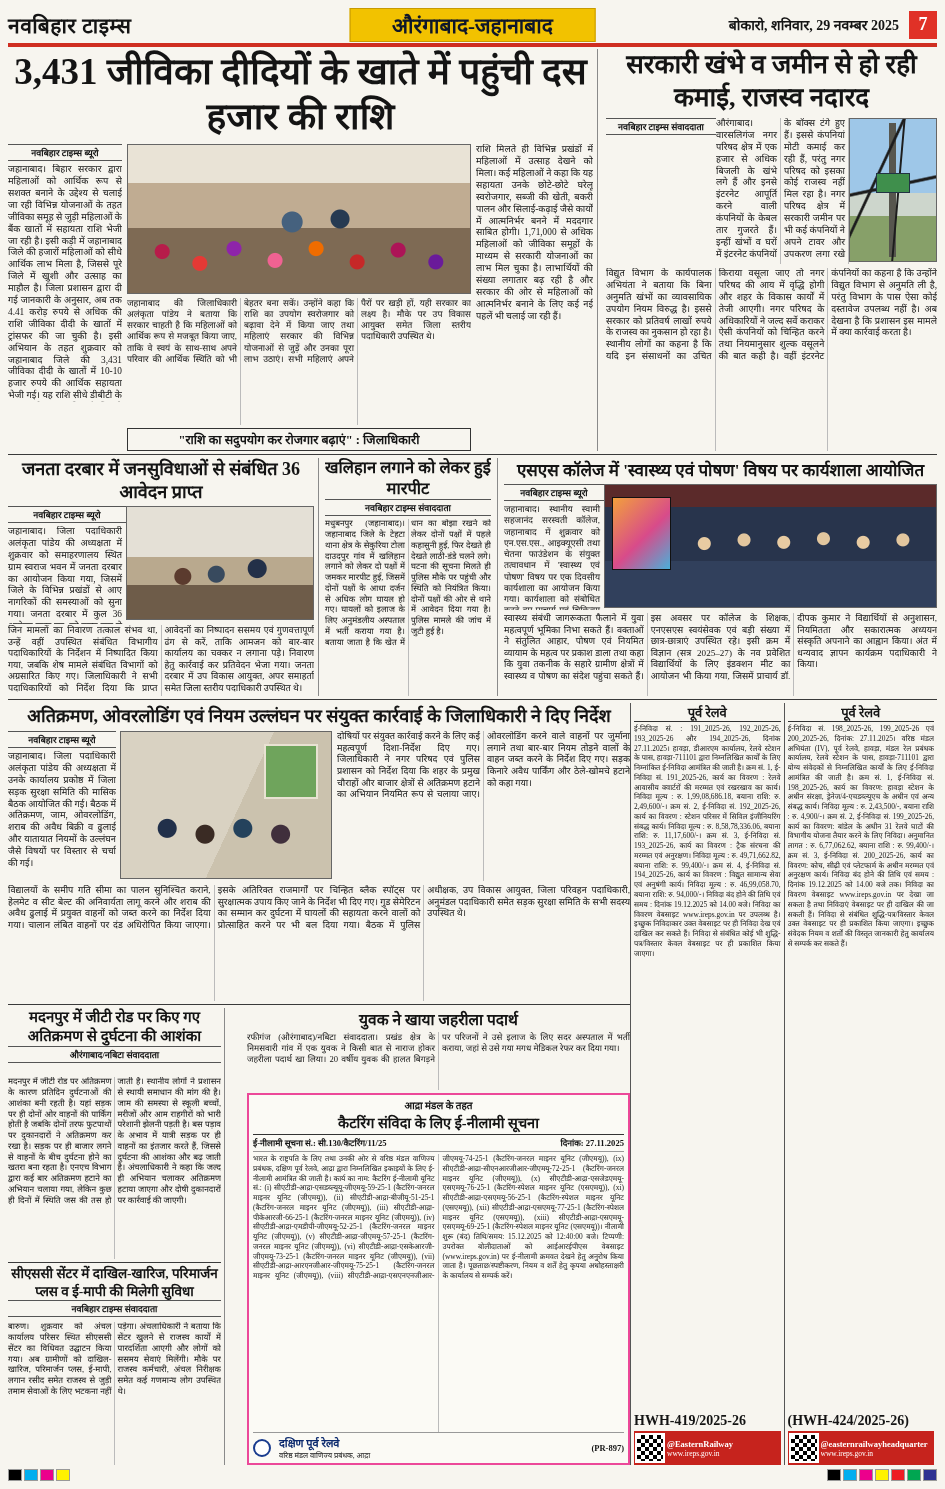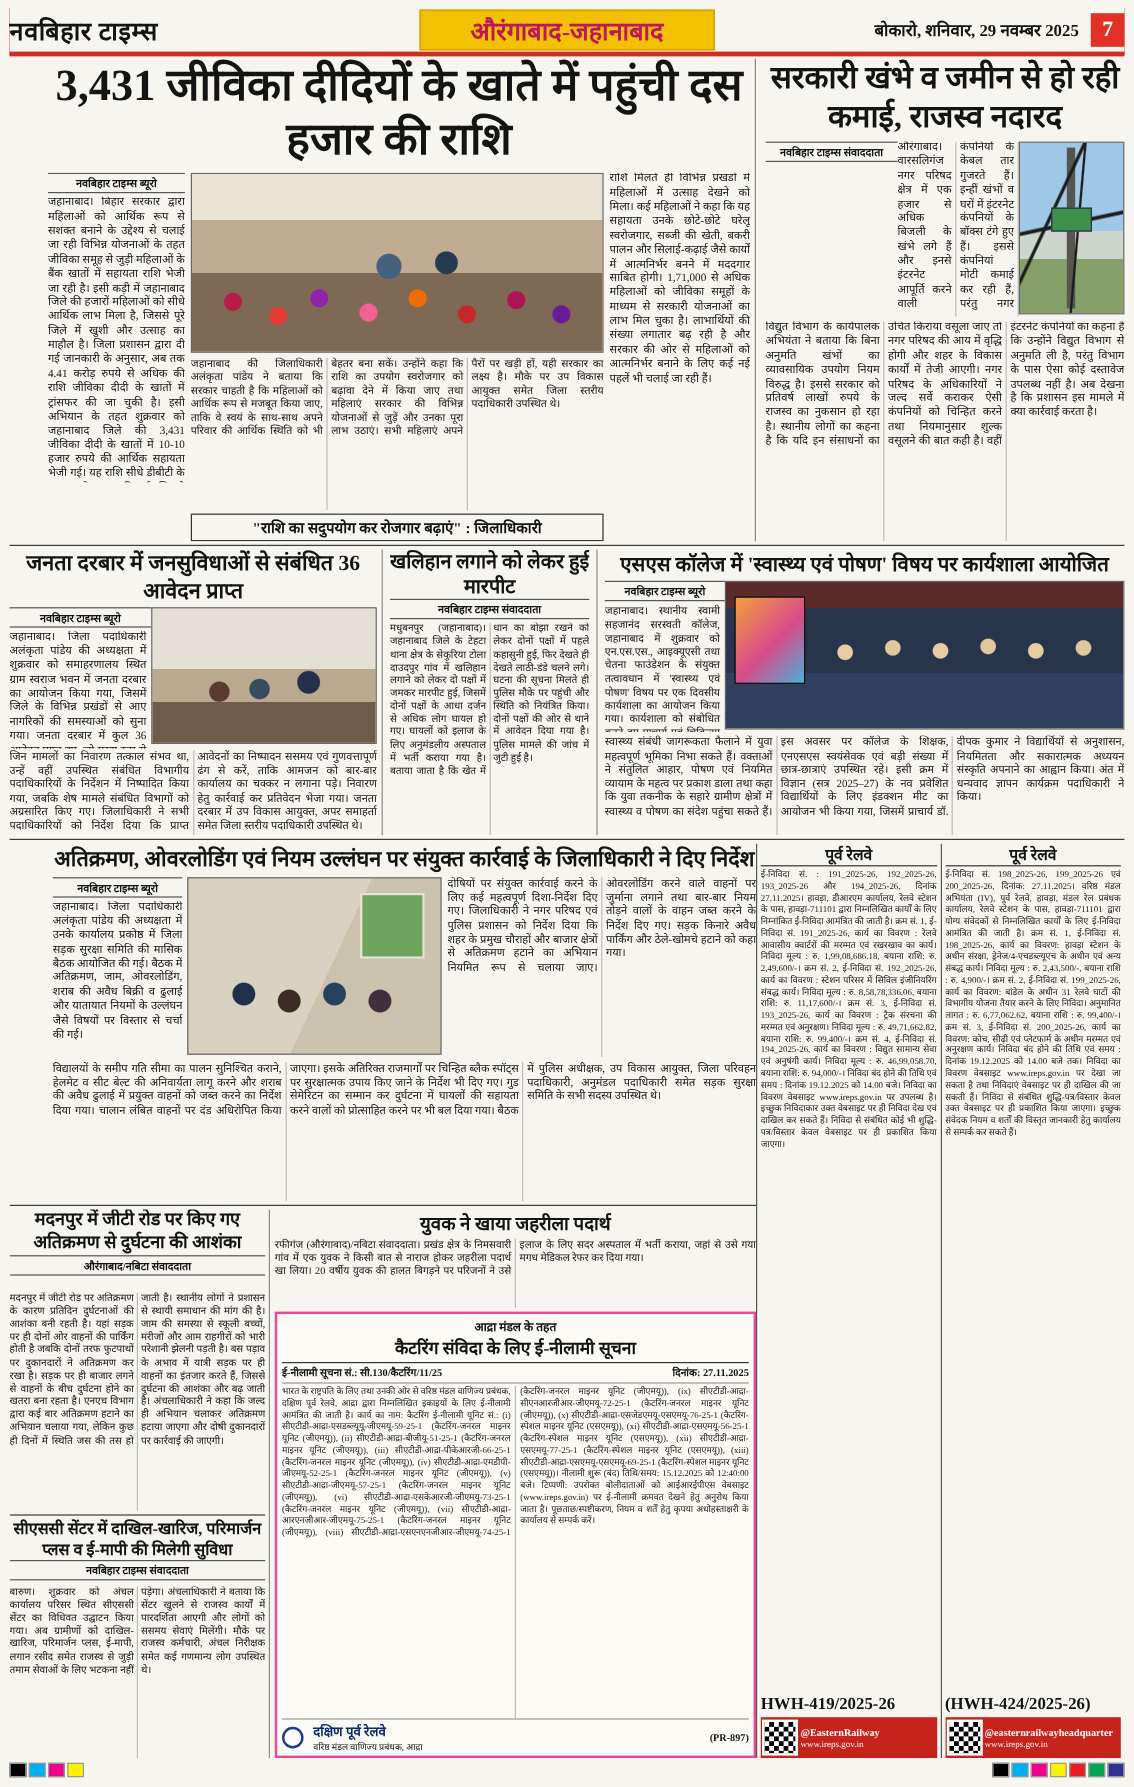--- a/index.html
+++ b/index.html
@@ -3,35 +3,35 @@
 <meta charset="utf-8">
 <style>
   *{margin:0;padding:0;box-sizing:border-box;}
   html,body{width:945px;height:1489px;}
   body{background:#f7f5ef;color:#141414;font-family:"Liberation Serif","DejaVu Sans",serif;overflow:hidden;}
   .page{position:absolute;inset:0;padding:6px 8px;display:flex;flex-direction:column;}
 
   
   .header{position:relative;height:40px;display:flex;align-items:center;border-bottom:3px solid #cf2e21;box-shadow:0 1px 0 #cf2e21;}
   .masthead{font-size:21px;font-weight:800;letter-spacing:.5px;}
-  .edition{position:absolute;left:50%;transform:translateX(-50%);background:#f2c200;color:#be185d;font-weight:800;font-size:21px;padding:2px 42px;border:1px solid #c79a00;}
+  .edition{position:absolute;left:50%;transform:translateX(-50%);background:#f2c200;color:#0f172a;font-weight:800;font-size:21px;padding:2px 42px;border:1px solid #c79a00;}
   .hdate{margin-left:auto;font-size:14px;font-weight:700;padding-right:10px;}
   .pnum{width:28px;height:28px;background:#e03127;color:#fff;font-weight:800;font-size:18px;display:flex;align-items:center;justify-content:center;}
 
   
   .hrule{border-top:1.5px solid #3a3a3a;margin:3px 0;}
   .vrule{width:1px;background:#8a8a8a;margin:0 4px;}
   .byline{font-weight:700;text-align:center;font-size:9px;border-top:1px solid #555;border-bottom:1px solid #555;padding:1px 0;margin-bottom:3px;white-space:nowrap;overflow:hidden;}
   .body-txt{font-size:9.3px;line-height:1.28;text-align:justify;overflow:hidden;}
   .tiny-txt{font-size:7.4px;line-height:1.32;text-align:justify;overflow:hidden;}
   h1,h2,h3,h4{font-weight:800;overflow:hidden;}
   .photo{border:1px solid #666;}
 
   
-  .top{display:flex;height:402px;margin-top:3px;margin-left:32px;}
+  .top{display:flex;height:402px;margin-top:3px;}
   .lead{width:585px;display:flex;flex-direction:column;}
   .lead h1{font-size:37px;line-height:1.22;text-align:center;}
   .lead-content{display:flex;flex:1;margin-top:5px;overflow:hidden;}
   .lead-c1{width:114px;}
   .lead-mid{width:344px;margin:0 5px;display:flex;flex-direction:column;}
   .ph-lead{height:150px;background:
     radial-gradient(circle at 10% 72%,#b71c4a 0 7px,transparent 8px),
     radial-gradient(circle at 21% 80%,#e53935 0 7px,transparent 8px),
     radial-gradient(circle at 31% 70%,#8e24aa 0 7px,transparent 8px),
     radial-gradient(circle at 43% 78%,#f06292 0 7px,transparent 8px),
@@ -88,21 +88,21 @@
     radial-gradient(circle at 78% 47%,#e8cba2 0 6px,transparent 7px),
     radial-gradient(circle at 90% 45%,#e2c69e 0 6px,transparent 7px),
     linear-gradient(180deg,#5b2a2a 0 18%,#28344c 18% 62%,#31405c 62% 100%);}
   .ph-college i{position:absolute;left:2%;top:10%;width:18%;height:60%;background:linear-gradient(135deg,#f2a03c,#d84b8a 55%,#4ab0d9);border:1px solid #111;}
   .college-bottom{flex:1;column-count:3;column-gap:7px;column-rule:1px solid #bbb;margin-top:3px;font-size:9.1px;line-height:1.27;text-align:justify;overflow:hidden;}
 
   
   .bottom{display:flex;flex:1;overflow:hidden;}
   .bottom-left{width:622px;display:flex;flex-direction:column;}
   .atik h3{font-size:18px;text-align:center;white-space:nowrap;}
-  .atik{height:298px;display:flex;flex-direction:column;margin-left:36px;}
+  .atik{height:298px;display:flex;flex-direction:column;}
   .atik-row{display:flex;margin-top:4px;height:150px;}
   .atik-c1{width:112px;padding-right:4px;}
   .ph-meeting{width:212px;height:148px;background:
     radial-gradient(circle at 22% 66%,#21304a 0 9px,transparent 10px),
     radial-gradient(circle at 40% 70%,#3a2b24 0 9px,transparent 10px),
     radial-gradient(circle at 58% 66%,#24425c 0 9px,transparent 10px),
     radial-gradient(circle at 76% 70%,#402f3c 0 9px,transparent 10px),
     linear-gradient(115deg,#d9d2c2 0 55%,#cbc2ae 55% 100%),
     #d9d2c2;position:relative;}
   .ph-meeting i{position:absolute;right:6%;top:8%;width:26%;height:38%;background:#6fa45c;border:2px solid #e8e2d2;}
@@ -110,21 +110,21 @@
   .atik-bottom{flex:1;column-count:3;column-gap:7px;column-rule:1px solid #bbb;margin-top:4px;font-size:9.2px;line-height:1.27;text-align:justify;overflow:hidden;}
 
   .bl-row{flex:1;display:flex;overflow:hidden;border-top:1.5px solid #3a3a3a;margin-top:3px;padding-top:3px;}
   .left-col{width:216px;display:flex;flex-direction:column;padding-right:3px;}
   .madanpur h4{font-size:15px;line-height:1.28;text-align:center;}
   .madanpur .body-txt{height:182px;column-count:2;column-gap:6px;column-rule:1px solid #bbb;font-size:8.4px;margin-top:14px;}
   .csc{border-top:1.5px solid #3a3a3a;margin-top:3px;padding-top:2px;flex:1;display:flex;flex-direction:column;}
   .csc h4{font-size:13.5px;line-height:1.3;text-align:center;}
   .csc .body-txt{flex:1;column-count:2;column-gap:6px;column-rule:1px solid #bbb;font-size:8.4px;margin-top:2px;}
 
-  .mid-col{flex:1;display:flex;flex-direction:column;border-left:1px solid #8a8a8a;padding-left:4px;}
+  .mid-col{flex:1;display:flex;flex-direction:column;border-left:1px solid #8a8a8a;padding-left:22px;}
   .yuvak h4{font-size:15.5px;text-align:center;}
   .yuvak .body-txt{height:58px;column-count:2;column-gap:7px;column-rule:1px solid #bbb;font-size:8.6px;margin-top:2px;}
 
   .ad-box{flex:1;border:2px solid #ec4899;margin-top:3px;display:flex;flex-direction:column;padding:3px 4px;background:#fbfaf5;overflow:hidden;}
   .ad-head{font-size:10px;font-weight:700;text-align:center;}
   .ad-title{font-size:14.5px;font-weight:800;text-align:center;border-bottom:1px solid #333;padding-bottom:2px;}
   .ad-notice{display:flex;justify-content:space-between;font-size:8.6px;font-weight:700;padding:2px 0;border-bottom:1px solid #999;}
   .ad-body{flex:1;column-count:2;column-gap:8px;column-rule:1px solid #bbb;margin-top:2px;}
   .ad-footer{display:flex;align-items:center;gap:8px;border-top:1px solid #999;padding-top:2px;font-size:8.5px;}
   .emblem{width:18px;height:18px;border-radius:50%;border:2.5px solid #1a3c8f;background:#fff;}

